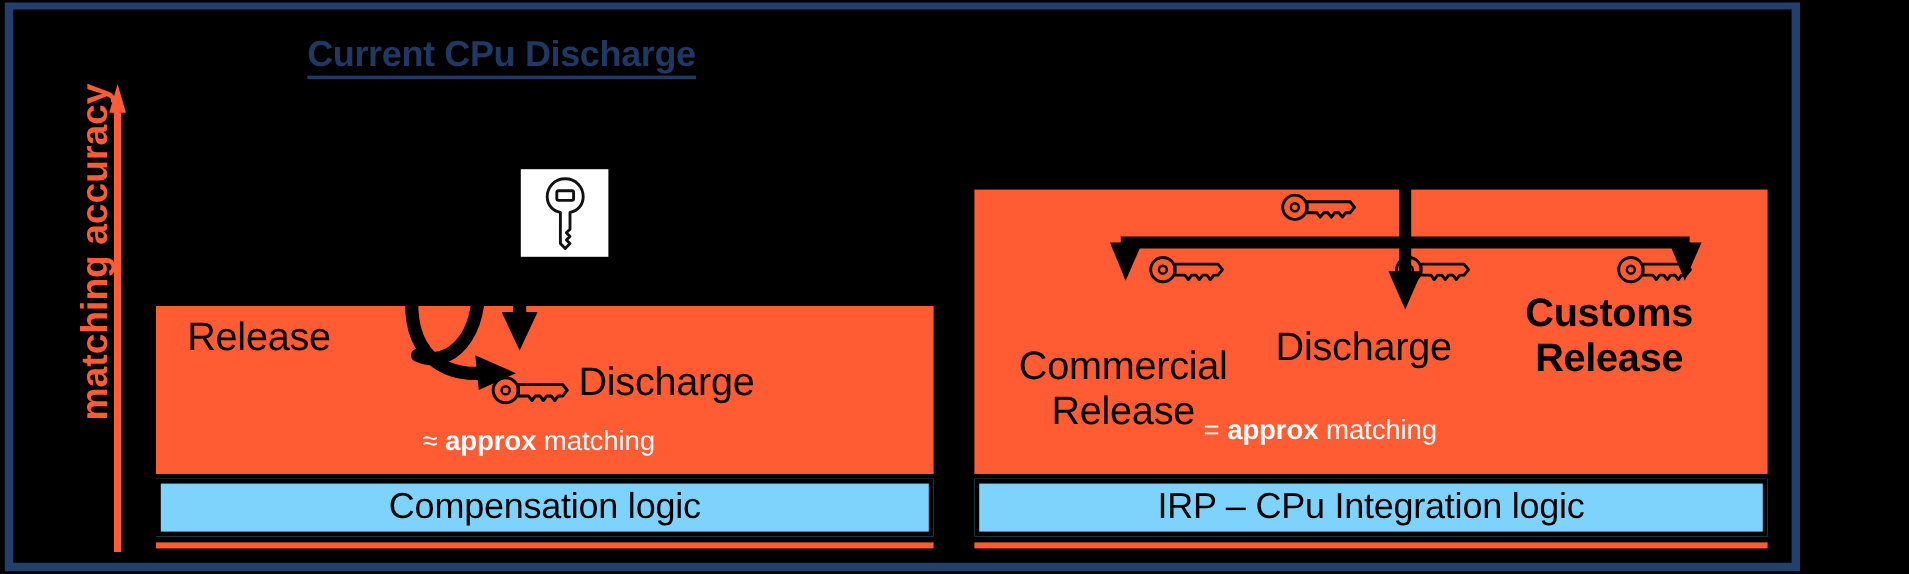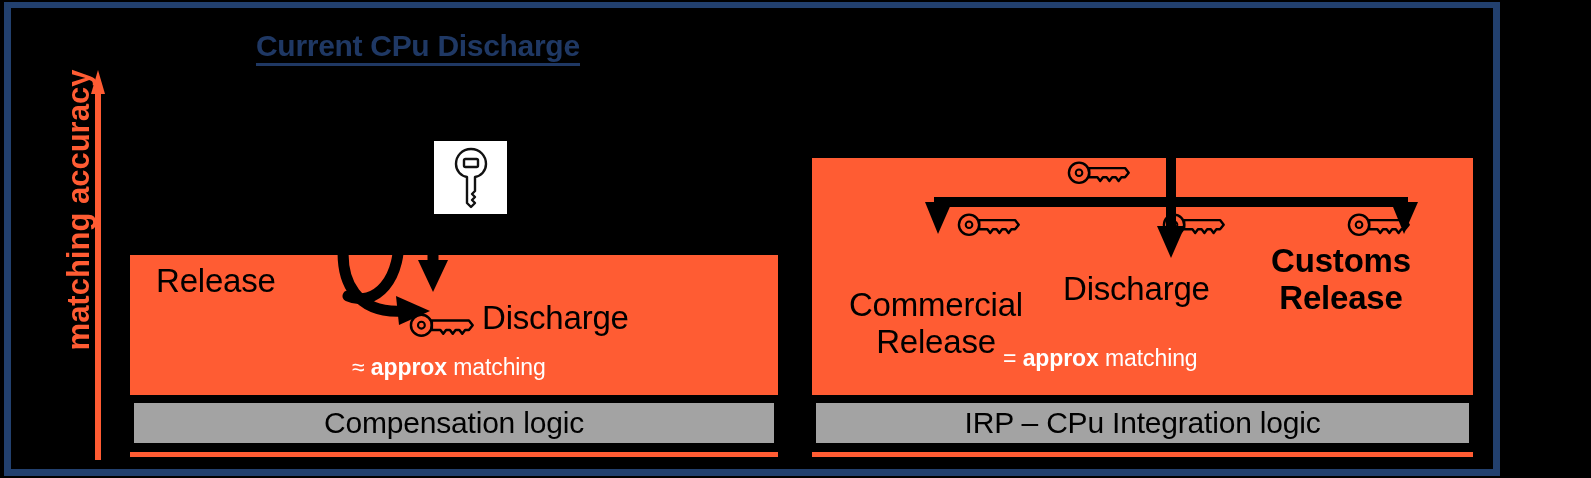--- a/index.html
+++ b/index.html
@@ -59,21 +59,21 @@
     width:14px; height:390px;
   }
 
   
   .orange-main{
     position:absolute;
     background:#FF5C33;
   }
   .orange-sub{
     position:absolute;
-    background:#a3a3a3;
+    background:#7dd3fc;
     border:4px solid #000000;
     box-sizing:border-box;
     display:flex;
     align-items:center;
     justify-content:center;
   }
   .sub-label{
     color:#000;
     font-size:30px;
     white-space:nowrap;

